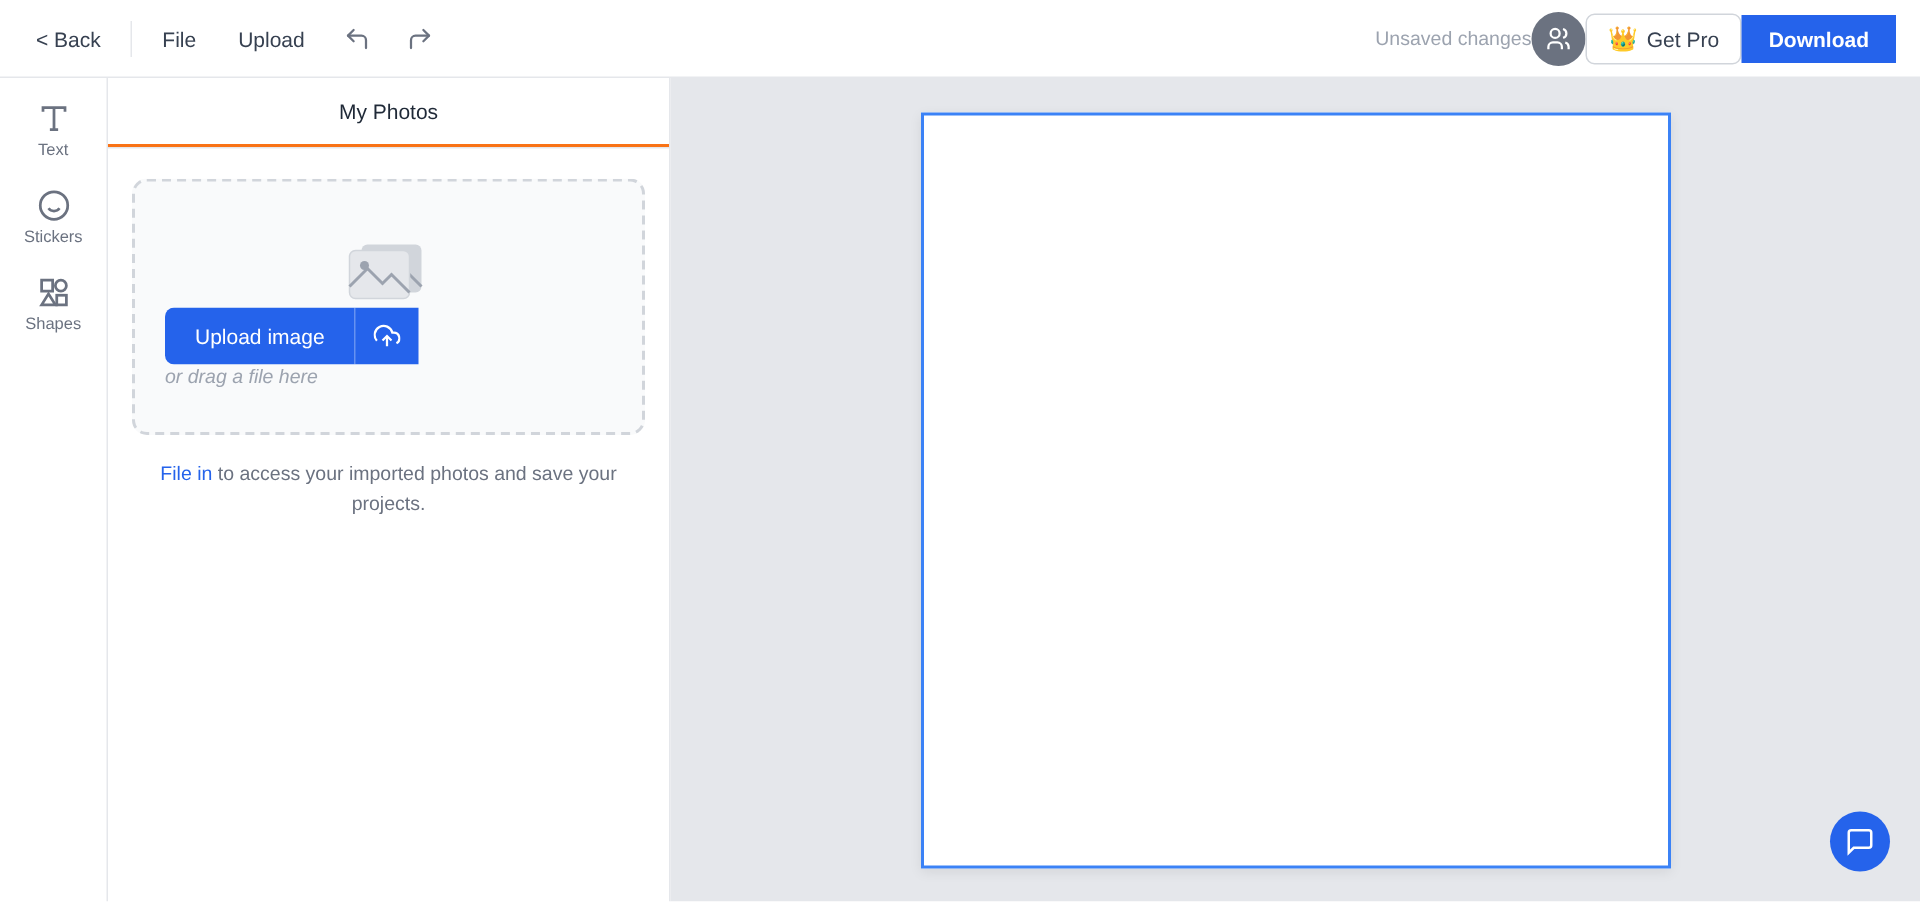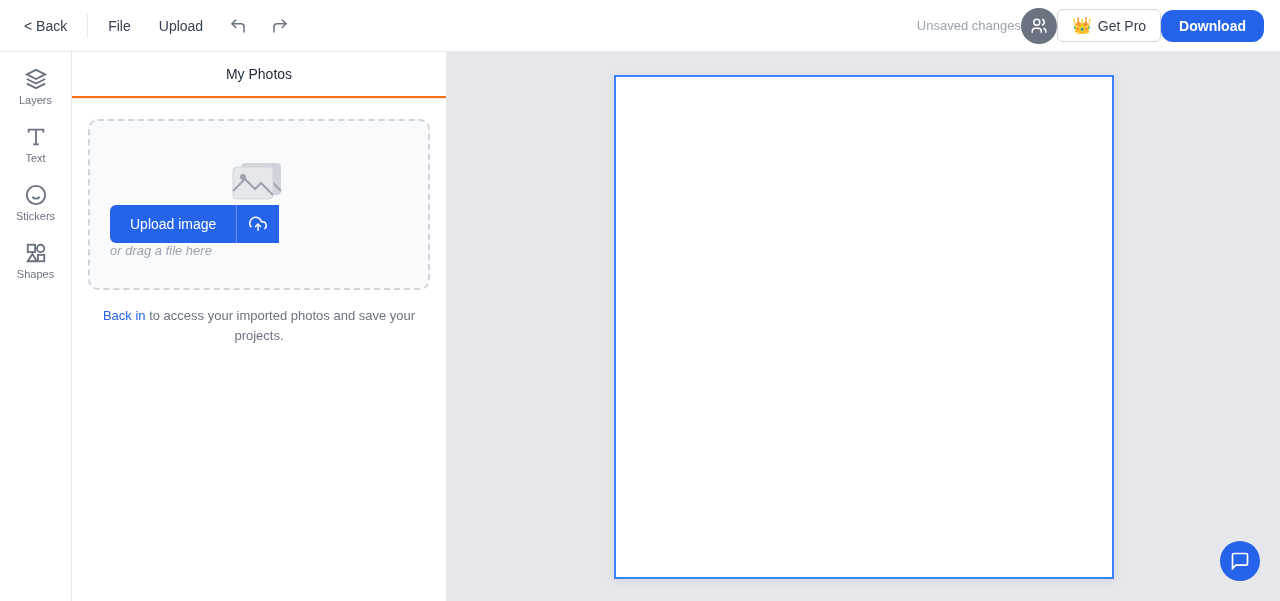--- a/index.html
+++ b/index.html
@@ -42,21 +42,21 @@
     }
     .get-pro-btn {
       display: flex; align-items: center; gap: 6px;
       background: #fff; border: 1.5px solid #d1d5db;
       border-radius: 6px; padding: 6px 14px;
       font-size: 14px; font-weight: 500; cursor: pointer;
       color: #374151;
     }
     .download-btn {
       background: #2563eb; color: #fff; border: none;
-      border-radius: 12px; padding: 8px 18px;
+      border-radius: 0; padding: 8px 18px;
       font-size: 14px; font-weight: 600; cursor: pointer;
     }
 
     
     .main { display: flex; flex: 1; overflow: hidden; }
 
     
     .icon-sidebar {
       width: 72px;
       background: #fff;
@@ -216,28 +216,20 @@
     <button class="download-btn">
       <span>Download</span>
     </button>
   </div>
 </div>
 
 <div class="main">
 
   <div class="icon-sidebar">
 
-    <div class="sidebar-item">
-      <svg viewBox="0 0 24 24" fill="none" stroke="currentColor" stroke-width="2">
-          <polygon points="12 2 2 7 12 12 22 7 12 2"></polygon>
-          <polyline points="2 17 12 22 22 17"></polyline>
-          <polyline points="2 12 12 17 22 12"></polyline>
-        </svg>
-      <span>Layers</span>
-    </div>
 
 
     <div class="sidebar-item">
       <svg viewBox="0 0 24 24" fill="none" stroke="currentColor" stroke-width="2">
           <polyline points="4 7 4 4 20 4 20 7"></polyline>
           <line x1="9" y1="20" x2="15" y2="20"></line>
           <line x1="12" y1="4" x2="12" y2="20"></line>
         </svg>
       <span>Text</span>
     </div>
@@ -294,21 +286,21 @@
                 <polyline points="16 16 12 12 8 16"></polyline>
                 <line x1="12" y1="12" x2="12" y2="21"></line>
                 <path d="M20.39 18.39A5 5 0 0 0 18 9h-1.26A8 8 0 1 0 3 16.3"></path>
               </svg>
           </button>
         </div>
         <span class="drag-text">or drag a file here</span>
       </div>
       <div class="signin-note">
         <a class="signin-link" href="#">
-          <span>Back in</span>
+          <span>File in</span>
         </a><span> to access your imported photos and save your projects.</span>
       </div>
     </div>
   </div>
 
   <div class="canvas-area">
     <div class="canvas-doc"></div>
     <button class="chat-btn">
       <svg width="20" height="20" viewBox="0 0 24 24" fill="none" stroke="#fff" stroke-width="2">
           <path d="M21 15a2 2 0 0 1-2 2H7l-4 4V5a2 2 0 0 1 2-2h14a2 2 0 0 1 2 2z"></path>

